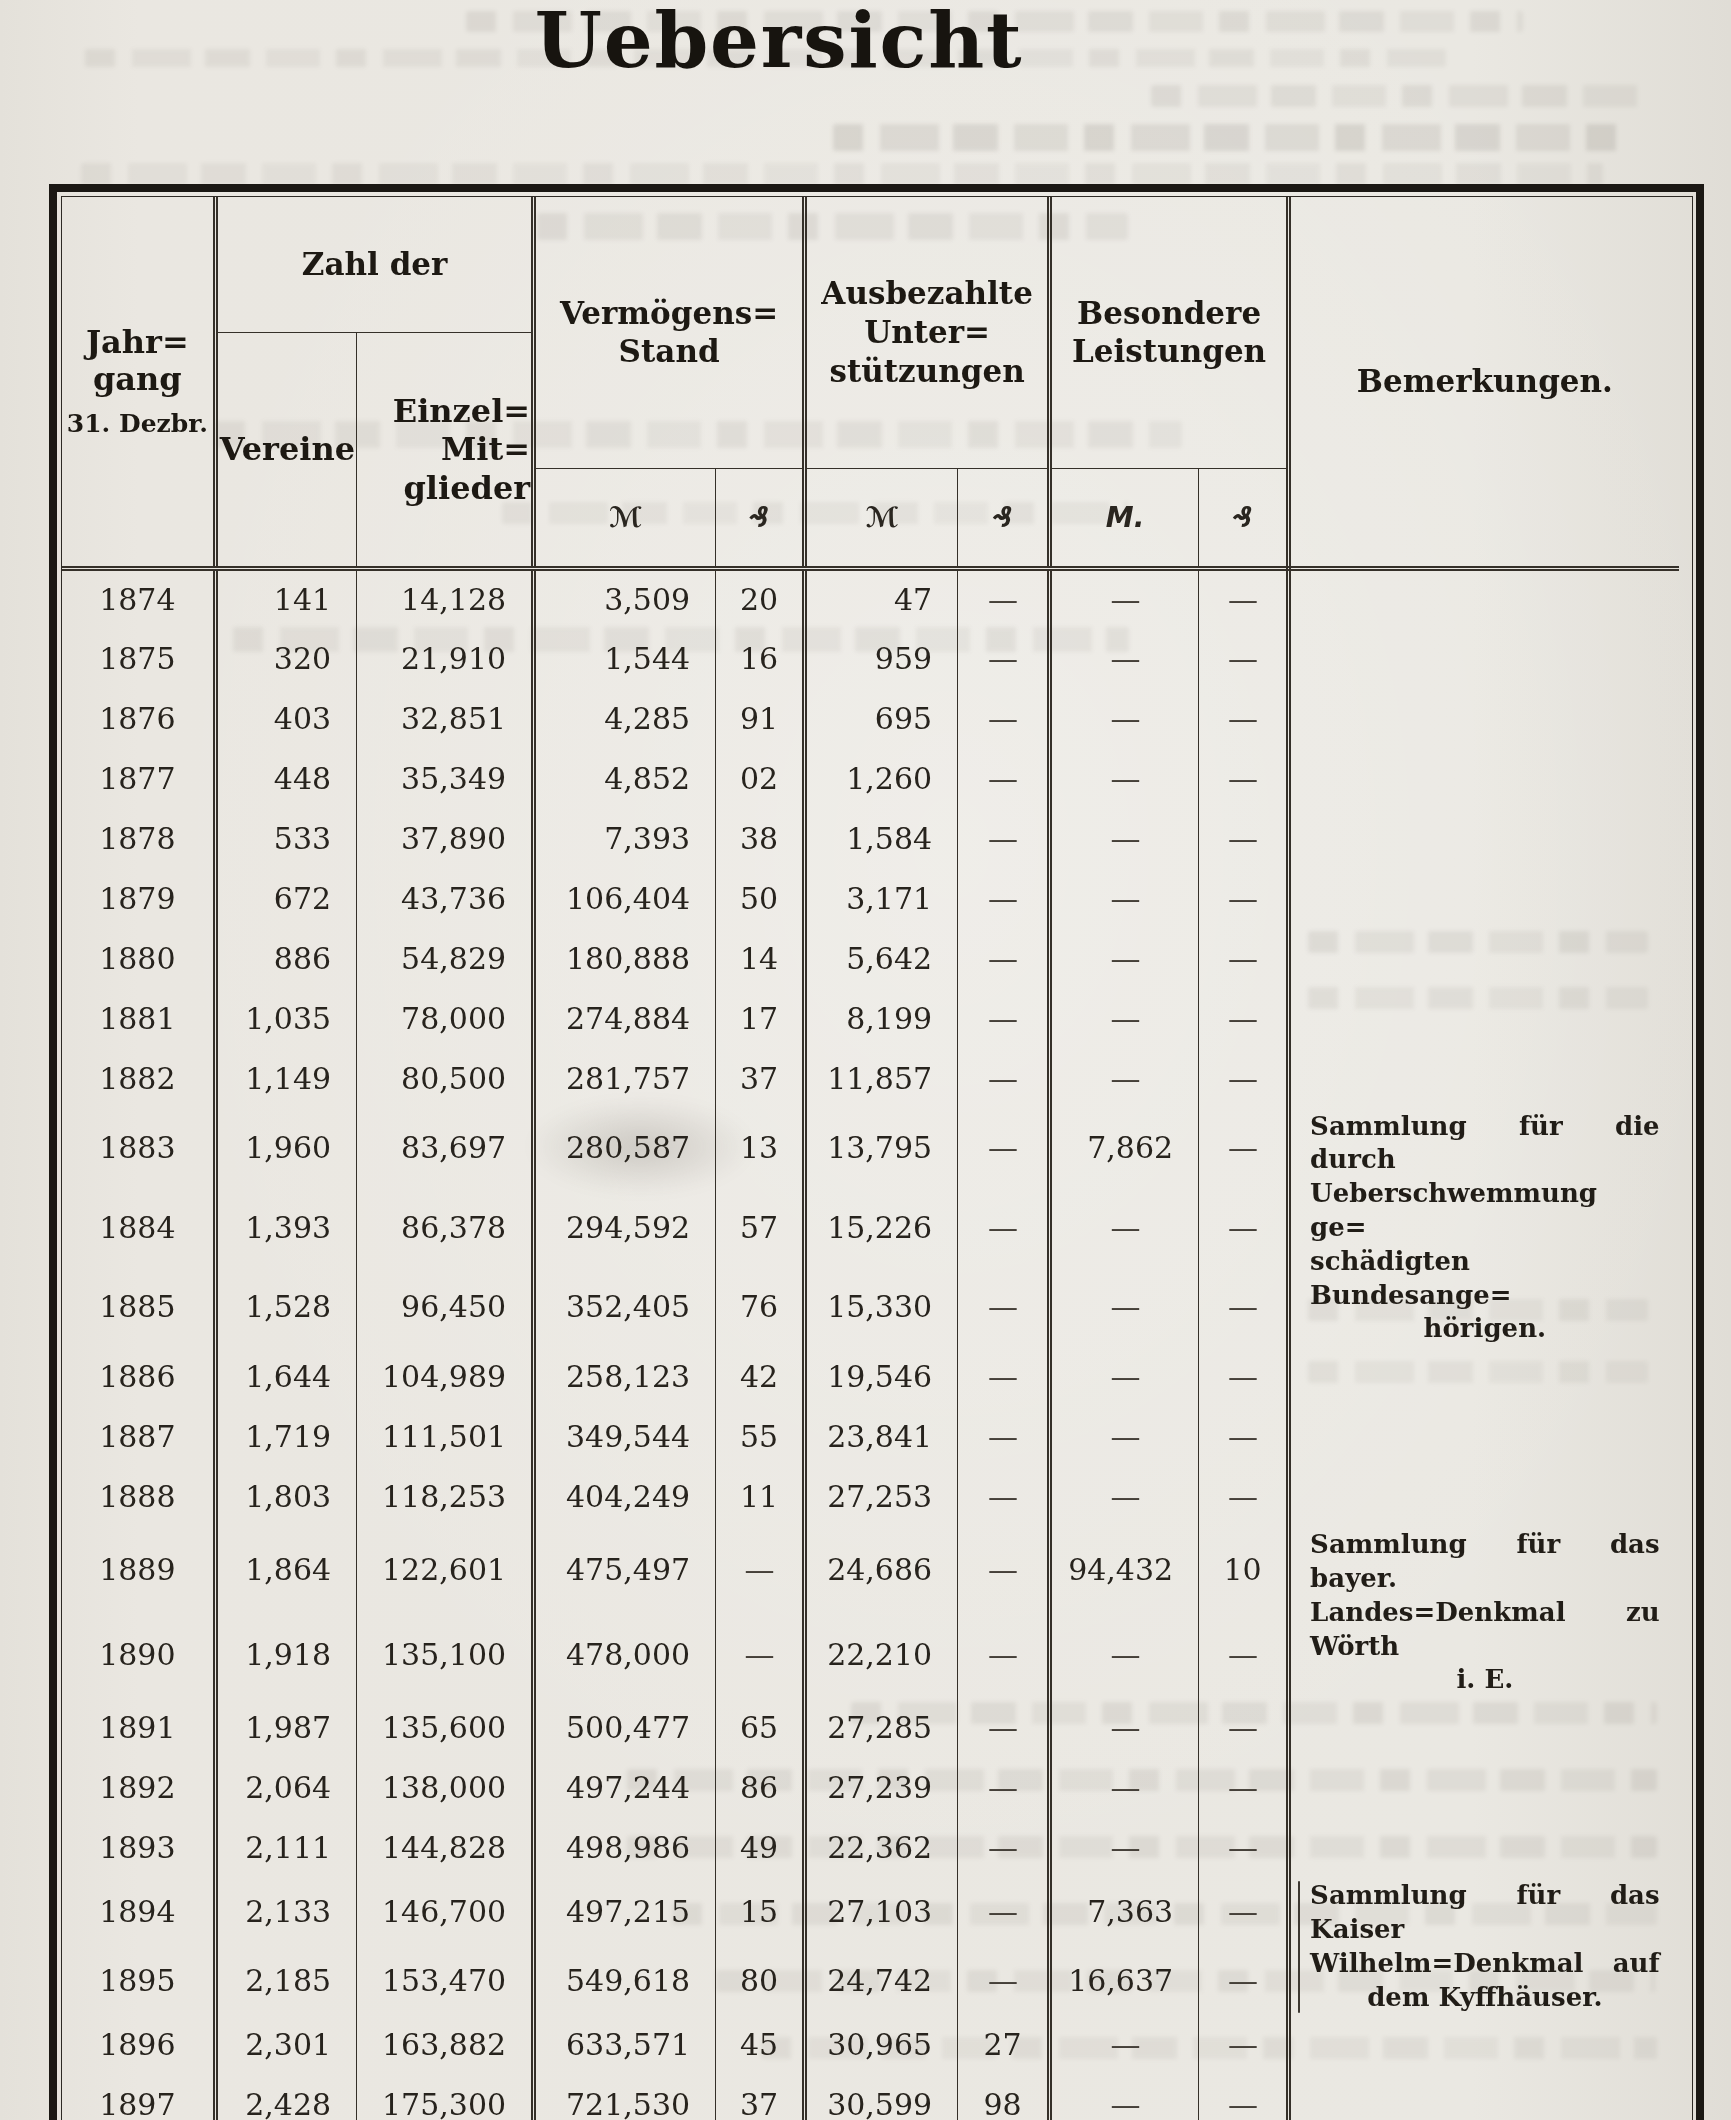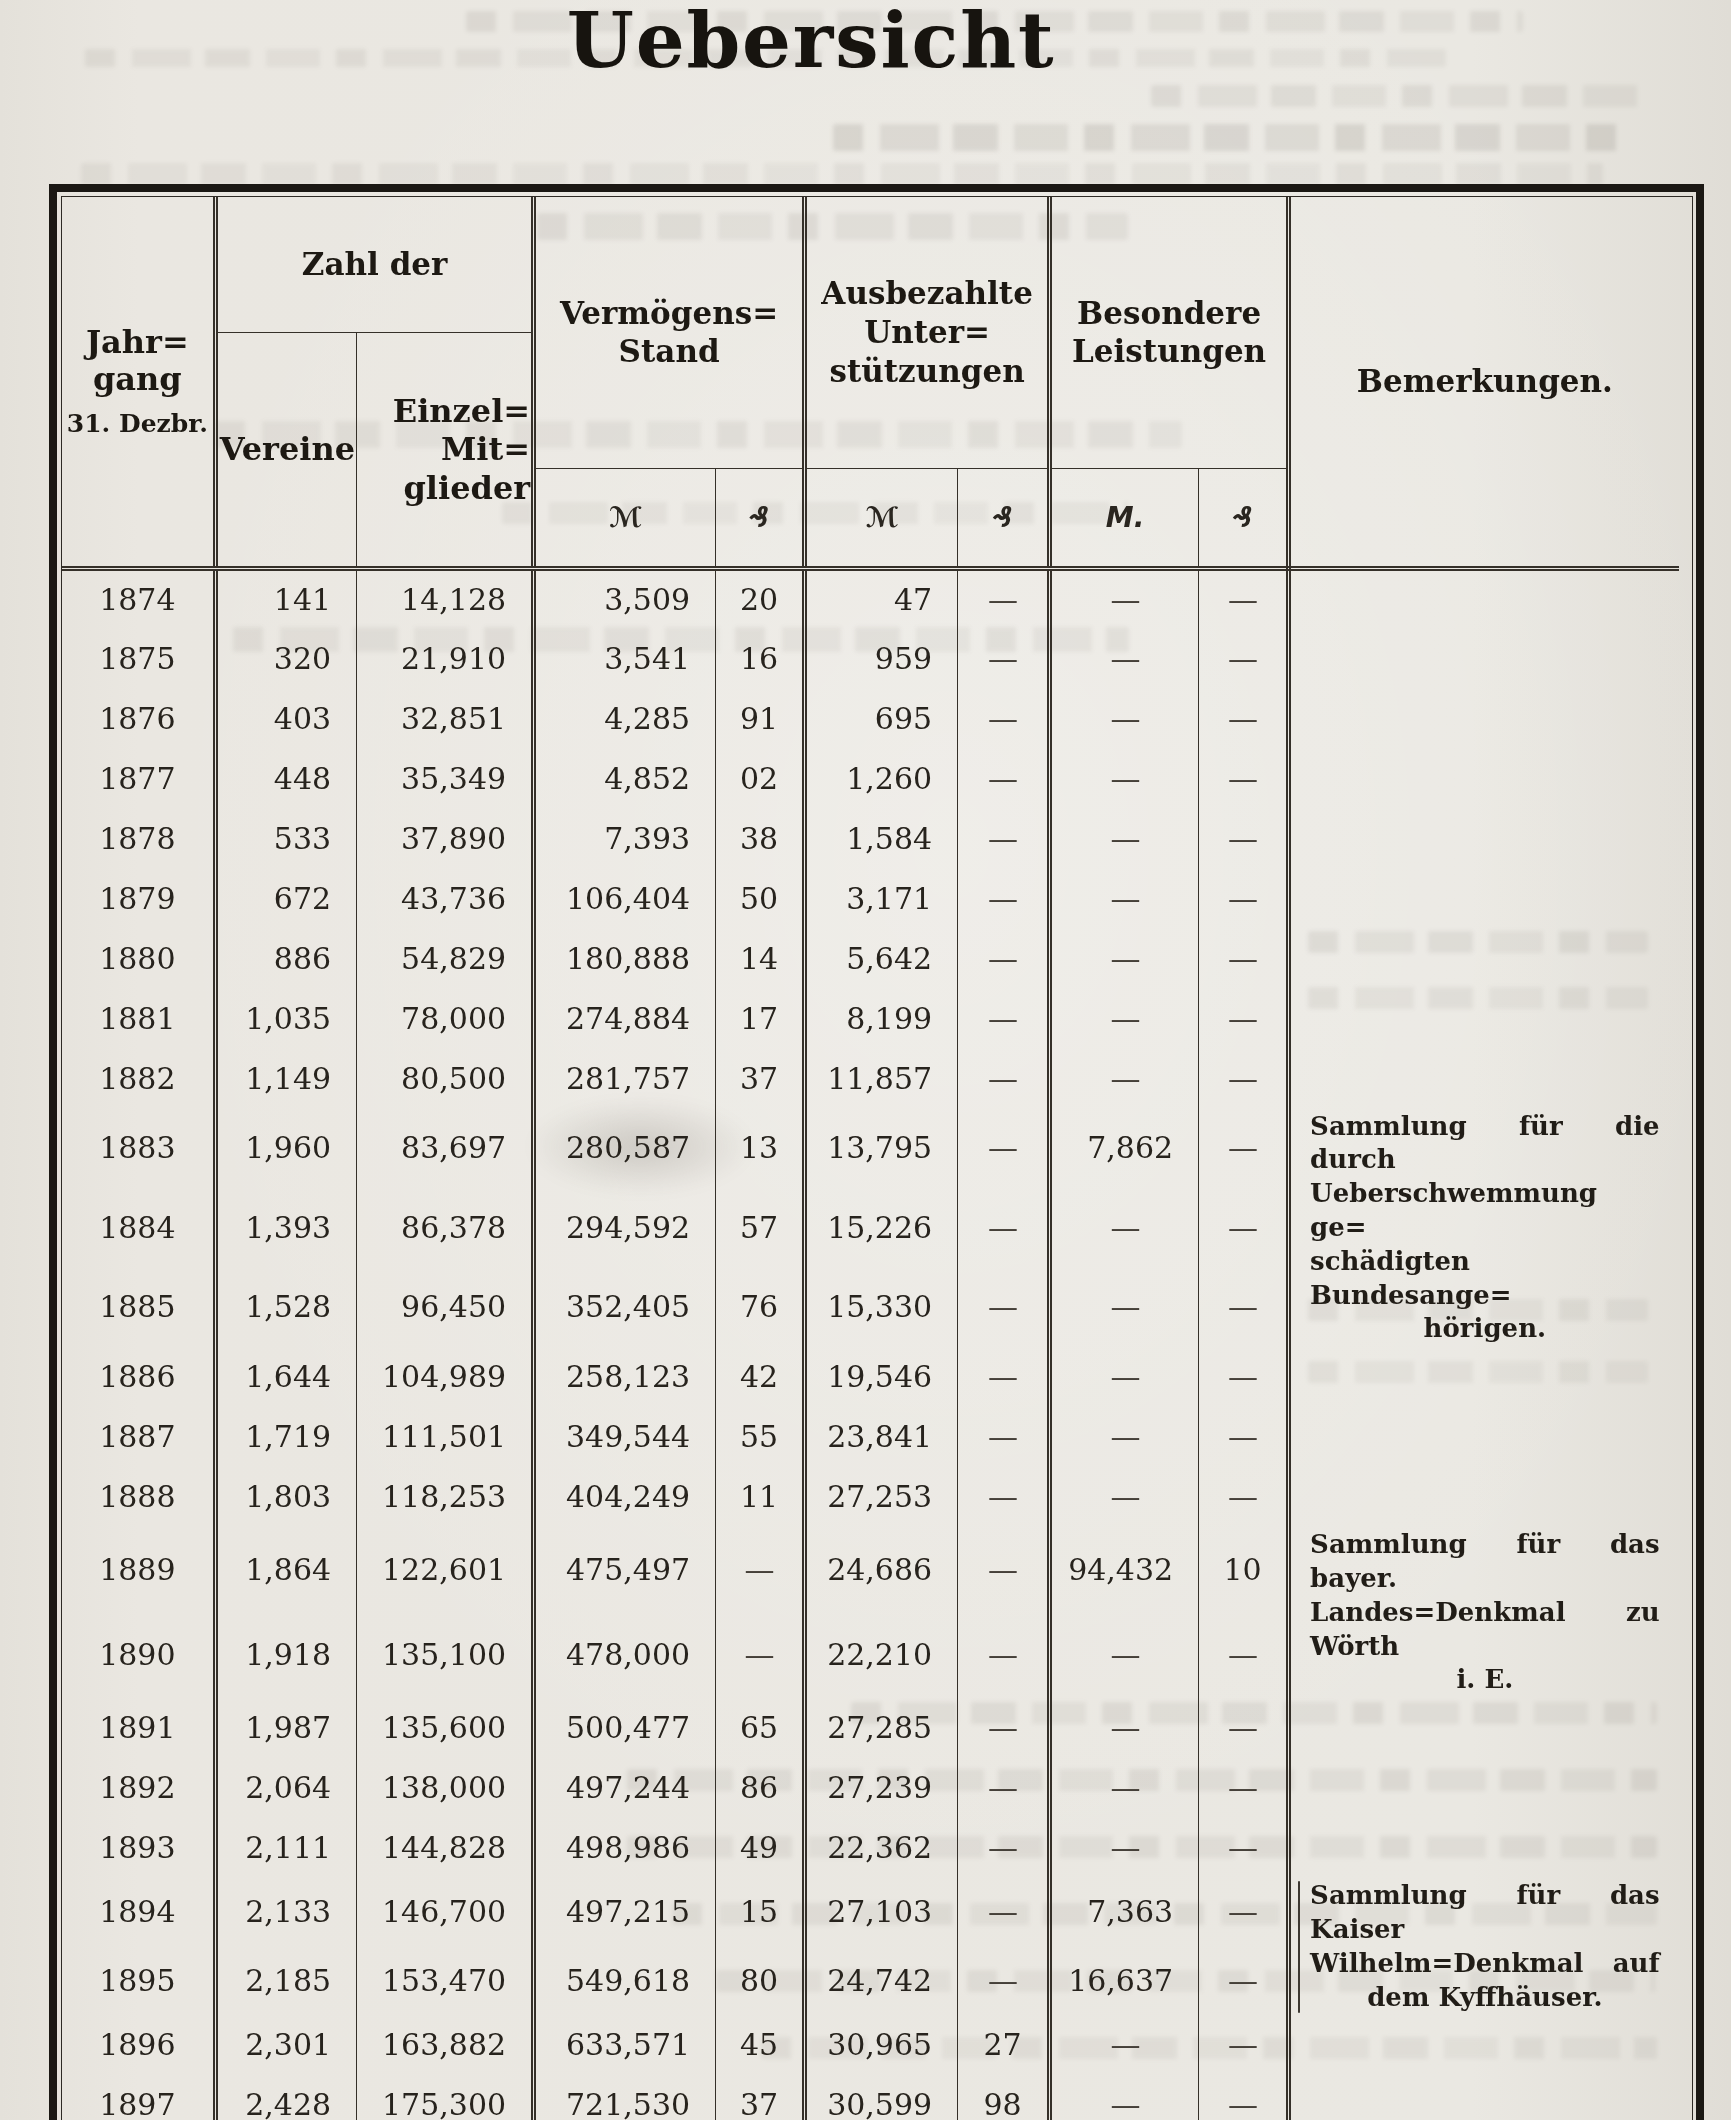--- a/index.html
+++ b/index.html
@@ -6,21 +6,21 @@
   body{
     width:1731px;height:2121px;position:relative;overflow:hidden;
     background:
       radial-gradient(ellipse at 55% 40%, rgba(255,255,255,.25), rgba(0,0,0,0) 60%),
       linear-gradient(90deg,#e4e1da 0%,#eae7e1 8%,#eae8e2 85%,#e0ddd6 100%),
       #e8e5df;
     font-family:"DejaVu Serif", serif;
     color:#221f1b;
   }
   
-  .title-wrap{position:absolute;top:1.8px;left:0;width:1558px;text-align:center;padding-left:32px;}
+  .title-wrap{position:absolute;top:1.8px;left:0;width:1558px;text-align:center;}
   .doc-title{font-size:77px;font-weight:bold;letter-spacing:1.8px;color:#17140f;margin:0;line-height:1;}
   .subtitle-wrap{position:absolute;top:88px;left:56px;width:1066px;}
   .subtitle-1{font-size:29.6px;font-weight:bold;line-height:1.15;color:#1d1a15;
               text-align:justify;text-align-last:justify;}
   .subtitle-2{font-size:29.6px;font-weight:bold;color:#1d1a15;text-align:center;margin-top:7.2px;}
 
   
   .ghost{position:absolute;height:21.5px;pointer-events:none;filter:blur(2.2px);border-radius:2.7px;
     background:repeating-linear-gradient(90deg,
       rgba(112,106,97,.30) 0 30px, rgba(112,106,97,0) 30px 47px,
@@ -162,21 +162,21 @@
             <td class="c-num dl">47</td>
             <td class="c-pf sl dash">—</td>
             <td class="c-num dl dash">—</td>
             <td class="c-pf sl dash">—</td>
             <td class="c-rem dl"></td>
           </tr>
           <tr>
             <td class="c-year">1875</td>
             <td class="c-num dl">320</td>
             <td class="c-num sl">21,910</td>
-            <td class="c-num dl">3,541</td>
+            <td class="c-num dl">1,544</td>
             <td class="c-pf sl">16</td>
             <td class="c-num dl">959</td>
             <td class="c-pf sl dash">—</td>
             <td class="c-num dl dash">—</td>
             <td class="c-pf sl dash">—</td>
             <td class="c-rem dl"></td>
           </tr>
           <tr>
             <td class="c-year">1876</td>
             <td class="c-num dl">403</td>

